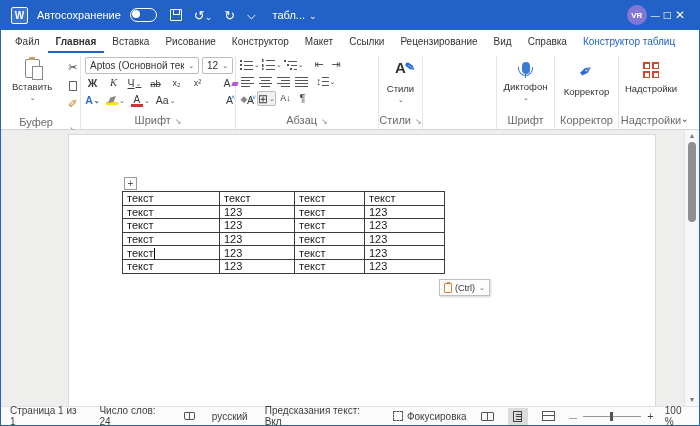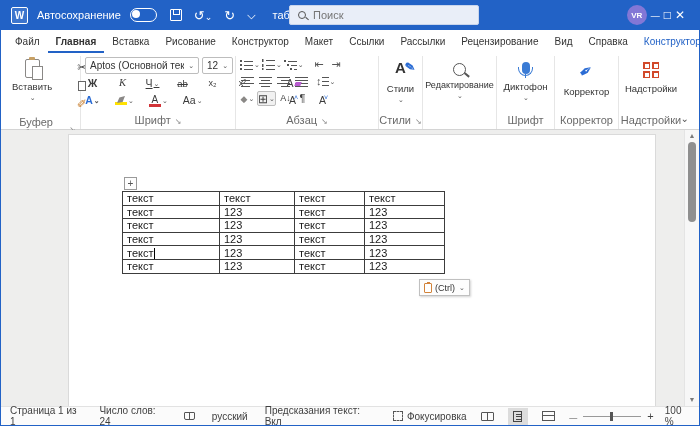--- a/index.html
+++ b/index.html
@@ -46,21 +46,21 @@
   .clip::before { content:""; position:absolute; top:-3px; left:3px; width:6px; height:3px; background:#c8a165; border-radius:1px; }
   .clip::after { content:""; position:absolute; right:-4px; bottom:-3px; width:9px; height:12px; background:#fff; border:1px solid #8a8886; }
   .smallcol { display:flex; flex-direction:column; gap:3px; padding:4px 2px; }
   .rb { min-width:15px; height:15px; display:inline-flex; align-items:center; justify-content:center; font-size:10.5px; color:#3b3b3b; line-height:1; }
   .glyph-cut::before { content:"✂"; font-size:11px; }
   .copysheet { width:8px; height:10px; border:1px solid #666; background:#fff; position:relative; }
   .copysheet::before { content:""; position:absolute; top:-4px; left:2px; width:8px; height:10px; border:1px solid #666; background:#fff; z-index:-1; }
   .glyph-painter::before { content:"✐"; color:#c87f2f; font-size:12px; }
   .fontrows { display:flex; flex-direction:column; gap:2px; padding-top:1px; }
   .selbox { border:1px solid #bdbdbd; border-radius:2px; height:17px; display:flex; align-items:center; font-size:10px; color:#333; padding:0 4px; justify-content:space-between; gap:3px; }
-  .row { display:flex; align-items:center; gap:15px; }
+  .row { display:flex; align-items:center; gap:6px; }
   .b { font-weight:bold; } .i { font-style:italic; font-family:"Liberation Serif",serif; } .u { text-decoration:underline; }
   .strike { text-decoration:line-through; font-size:9.5px; }
   .blueA { color:#2b6cd4; font-weight:bold; }
   .vdiv { width:1px; height:28px; background:#e6e6e6; margin:0 3px; }
   .eraser { width:6px; height:4px; background:#b95bd0; transform:skewX(-20deg); margin-left:1px; }
   .bar { display:block; width:12px; height:3px; margin-top:-1px; }
   .bar-yellow { background:#ffe100; } .bar-red { background:#d13438; }
   .stack { display:inline-flex; flex-direction:column; align-items:center; }
   .hl-pen { width:8px; height:7px; background:#8a8886; clip-path:polygon(0 100%,30% 20%,100% 0,70% 85%); }
   .tinychev { font-size:7px; color:#555; margin-left:1px; }
@@ -120,21 +120,21 @@
   
   .docarea { flex:1; background:#eeeeed; position:relative; overflow:hidden; }
   .page { position:absolute; left:67px; top:4px; width:588px; height:275px; background:#fff; border:1px solid #dadada; border-bottom:none; height:273px; }
   .page { height:273px; }
   .move-handle { position:absolute; left:55px; top:42px; width:13px; height:13px; border:1px solid #9a9a9a; background:#fdfdfd; display:flex; align-items:center; justify-content:center; }
   .move-handle::before { content:"+"; font-size:10px; color:#555; line-height:1; }
   table.doc-table { position:absolute; left:53px; top:56px; border-collapse:collapse; table-layout:fixed; }
   table.doc-table td { border:1px solid #3c3c3c; height:13.6px; font-size:11px; color:#1a1a1a; padding:0 2px 0 4px; white-space:nowrap; overflow:hidden; }
   .c1{width:97px;} .c2{width:75px;} .c3{width:70px;} .c4{width:80px;}
   .caret { display:inline-block; width:1px; height:11px; background:#000; vertical-align:-2px; margin-left:0.5px; }
-  .paste-opts { position:absolute; left:350px; top:144px; height:17px; background:#fdfdfd; border:1px solid #c0c0c0; box-shadow:1px 1px 2px rgba(0,0,0,.18); display:flex; align-items:center; gap:3px; font-size:9px; color:#333; padding:0 4px; }
+  .paste-opts { position:absolute; left:370px; top:144px; height:17px; background:#fdfdfd; border:1px solid #c0c0c0; box-shadow:1px 1px 2px rgba(0,0,0,.18); display:flex; align-items:center; gap:3px; font-size:9px; color:#333; padding:0 4px; }
   .mini-clip { width:8px; height:10px; border:1px solid #d2833a; border-radius:1px; position:relative; background:#fff; }
   .mini-clip::before { content:""; position:absolute; top:-2px; left:1.5px; width:3px; height:2px; background:#d2833a; }
   .vscroll { position:absolute; right:0; top:0; width:15px; height:100%; background:#f7f7f7; border-left:1px solid #e4e4e4; }
   .vscroll .up { position:absolute; top:2px; left:0; width:100%; text-align:center; font-size:7px; color:#7a7a7a; }
   .vscroll .up::before { content:"▲"; }
   .vscroll .down { position:absolute; bottom:3px; left:0; width:100%; text-align:center; font-size:7px; color:#7a7a7a; }
   .vscroll .down::before { content:"▼"; }
   .vscroll .thumb { position:absolute; top:12px; left:3px; width:8px; height:80px; background:#8f8f8f; border-radius:5px; }
 
   
@@ -170,41 +170,36 @@
     <span class="qat">
       <span class="floppy"></span>
       <span><span class="glyph-undo"></span><span class="chev-w"></span></span>
       <span class="glyph-redo"></span>
       <span class="glyph-qatmenu"></span>
     </span>
     <span class="doc-title">
       <span>табл...</span>
       <span class="chev-w"></span>
     </span>
-    <div class="search">
-      <span class="mini-mag"></span>
-      <input placeholder="Поиск" style="">
-    </div>
     <span class="tb-right">
       <span class="avatar">VR</span>
       <span class="cap cap-min"></span>
       <span class="cap cap-max"></span>
       <span class="cap cap-close"></span>
     </span>
   </div>
 
   <div class="tabrow">
     <span class="tab">Файл</span>
     <span class="tab active">Главная</span>
     <span class="tab">Вставка</span>
     <span class="tab">Рисование</span>
     <span class="tab">Конструктор</span>
     <span class="tab">Макет</span>
     <span class="tab">Ссылки</span>
-    <span class="tab">Рассылки</span>
     <span class="tab">Рецензирование</span>
     <span class="tab">Вид</span>
     <span class="tab">Справка</span>
     <span class="tab contextual">Конструктор таблиц</span>
 
   </div>
 
   <div class="ribbon">
 
     <div class="group" style="width:78px;">
@@ -367,25 +362,20 @@
         <span>Стили</span>
         <span class="tinychev"></span>
       </span>
       <div class="group-label">
         <span>Стили</span>
         <span class="launcher"></span>
       </div>
     </div>
 
     <div class="group" style="width:74px;">
-      <span class="bigbtn">
-        <span class="magnifier"></span>
-        <span style="font-size:9px;">Редактирование</span>
-        <span class="tinychev"></span>
-      </span>
       <div class="group-label"></div>
     </div>
 
     <div class="group" style="width:58px;">
       <span class="bigbtn">
         <span class="mic"></span>
         <span>Диктофон</span>
         <span class="tinychev"></span>
       </span>
       <div class="group-label">

